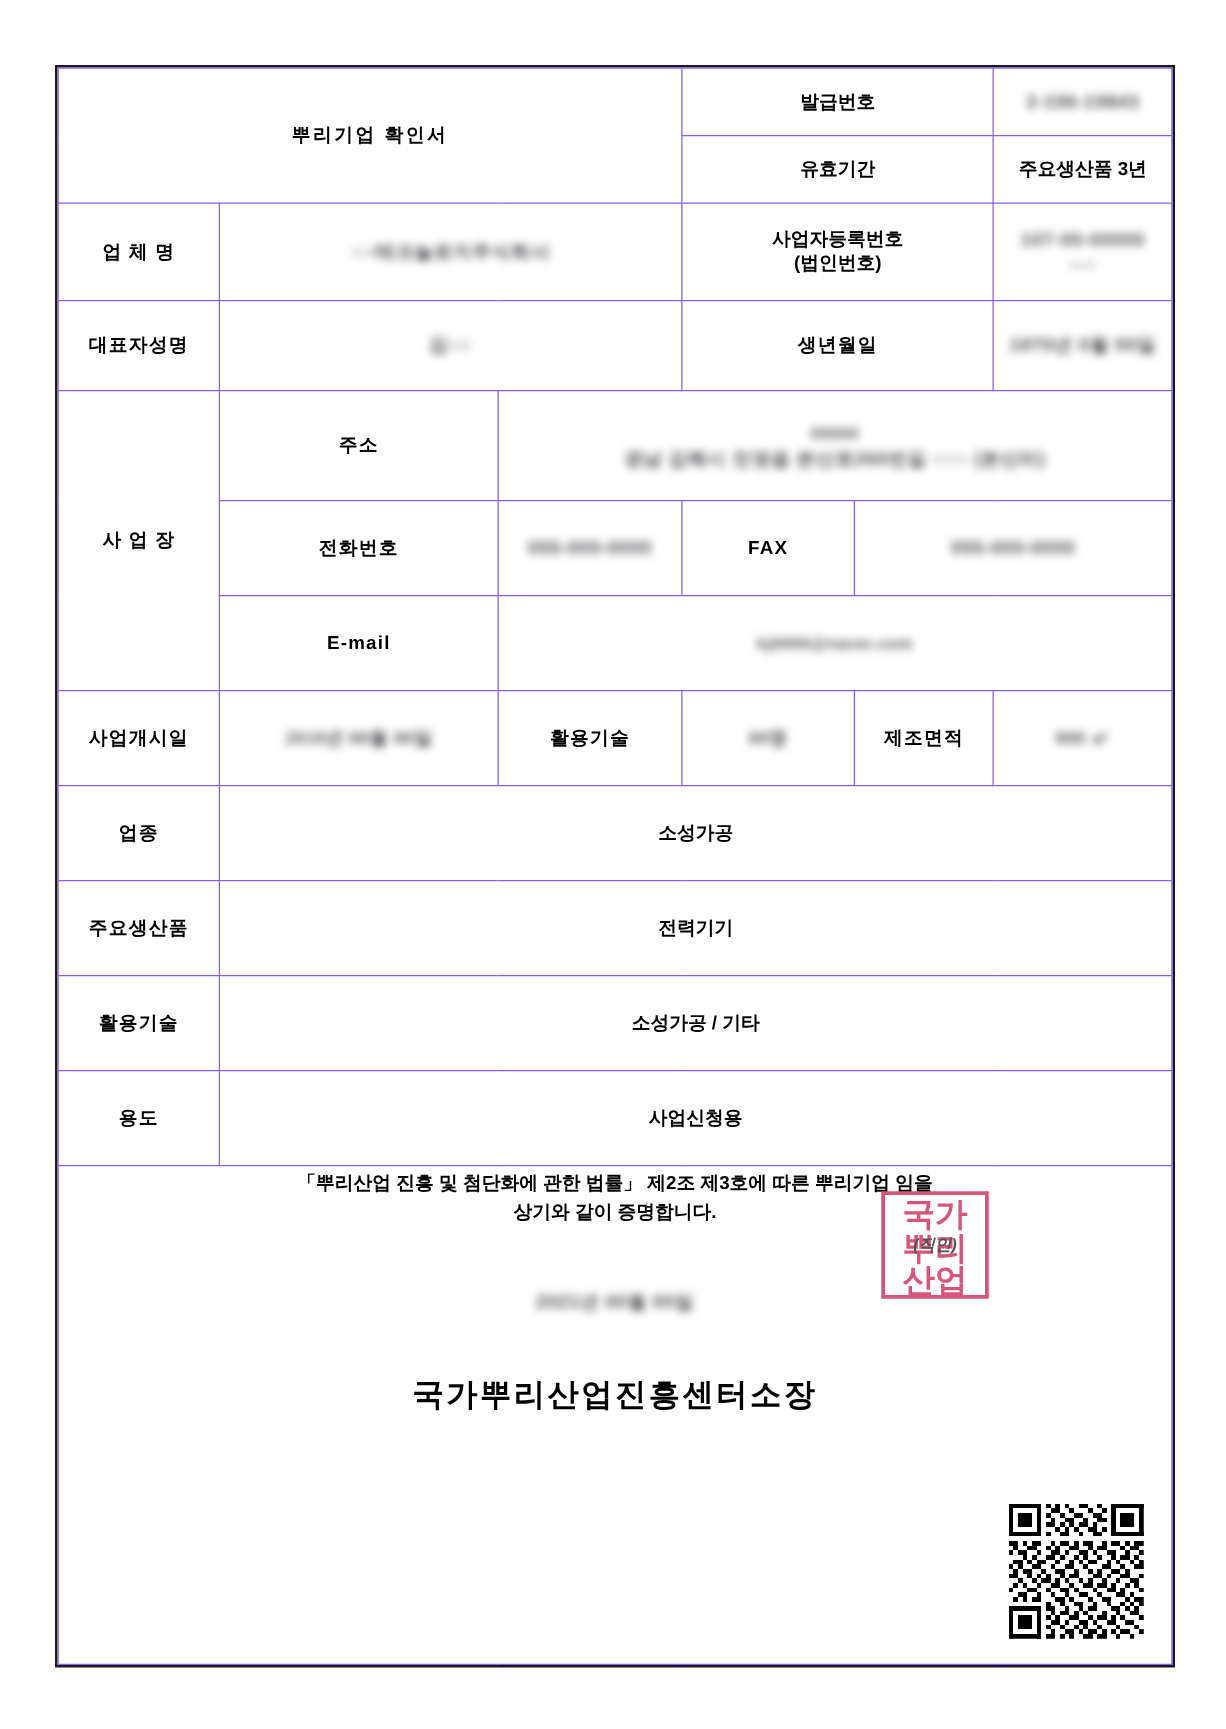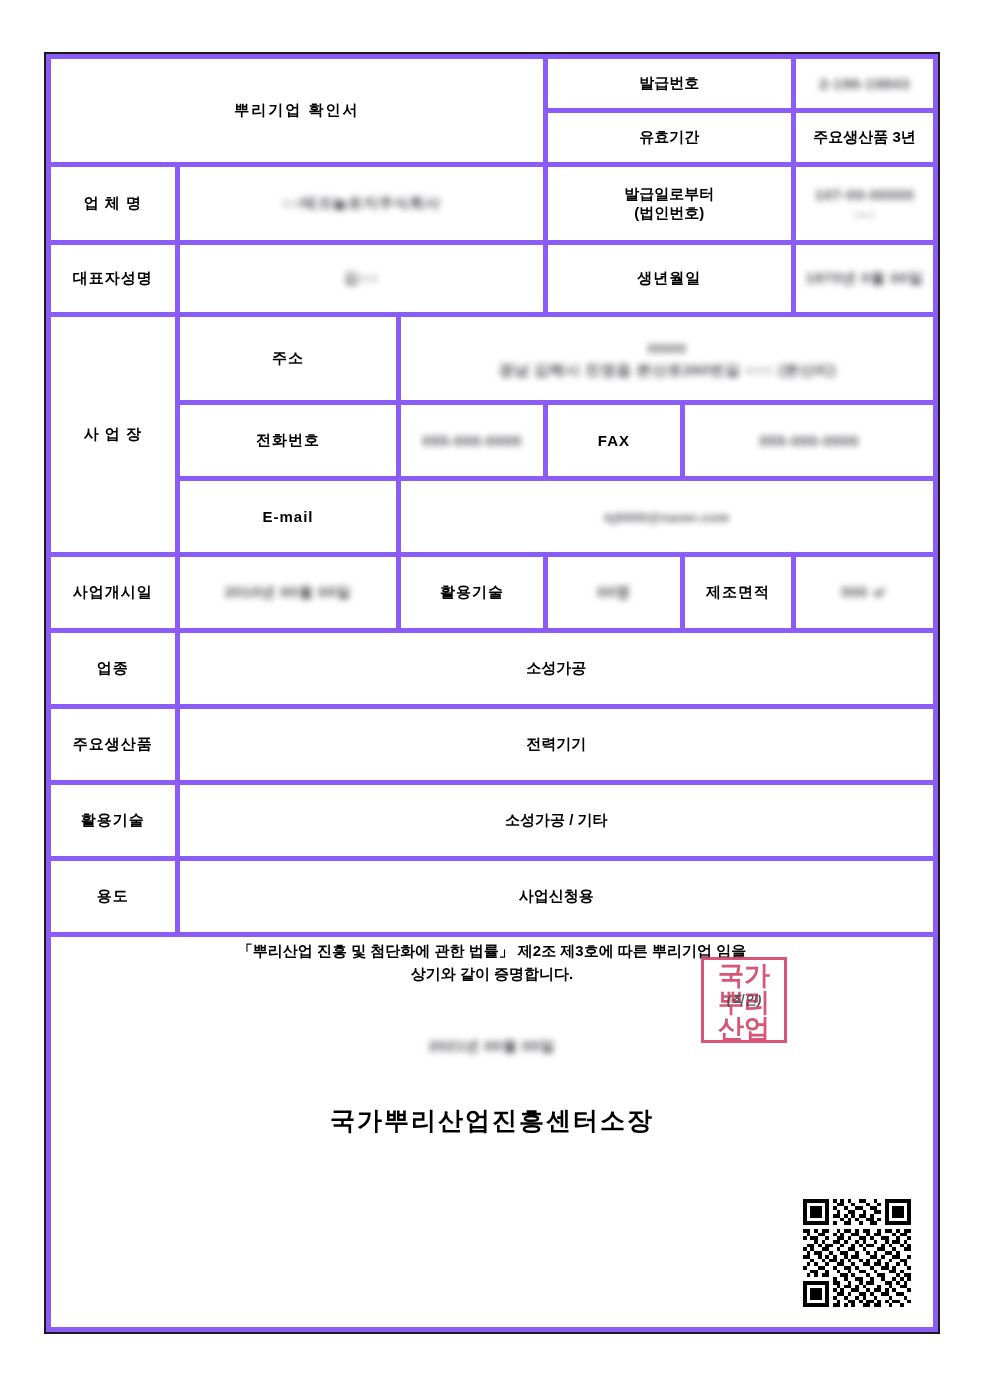--- a/index.html
+++ b/index.html
@@ -25,21 +25,21 @@
     box-sizing: border-box;
     background: #fff;
   }
   table.cert {
     width: 100%;
     height: 100%;
     border-collapse: collapse;
     table-layout: fixed;
   }
   table.cert td {
-    border: 5px solid #8b5cf6;
+    border: 1px solid #8b5cf6;
     text-align: center;
     vertical-align: middle;
     font-size: 15px;
     font-weight: bold;
     padding: 2px 4px;
   }
   .title-cell {
     font-size: 30px;
     font-weight: bold;
     letter-spacing: 2px;
@@ -168,21 +168,21 @@
     </tr>
     <tr style="height:54px;">
       <td class="hdr-label" colspan="2">유효기간</td>
       <td class="hdr-value">주요생산품 3년</td>
     </tr>
 
     <tr style="height:78px;">
       <td class="lbl">업 체 명</td>
       <td colspan="3"><span class="blur">○○테크놀로지주식회사</span></td>
       <td class="lbl-small" colspan="2">
-        <span>발급일로부터</span><br>
+        <span>사업자등록번호</span><br>
         <span>(법인번호)</span>
       </td>
       <td>
         <span class="blur two-line">107-00-00000</span><br>
         <span class="blur small">○-○</span>
       </td>
     </tr>
 
     <tr style="height:72px;">
       <td class="lbl">대표자성명</td>
@@ -205,21 +205,21 @@
       <td><span class="blur">055-000-0000</span></td>
       <td class="lbl">FAX</td>
       <td colspan="2"><span class="blur">055-000-0000</span></td>
     </tr>
 
     <tr style="height:76px;">
       <td class="lbl" colspan="2">E-mail</td>
       <td class="left-pad" colspan="4"><span class="blur small">kj0000@naver.com</span></td>
     </tr>
 
-    <tr style="height:76px;">
+    <tr style="height:76px;font-family:Liberation Serif, serif;">
       <td class="lbl">사업개시일</td>
       <td colspan="2"><span class="blur">2010년 00월 00일</span></td>
       <td class="lbl">활용기술</td>
       <td><span class="blur">00명</span></td>
       <td class="lbl">제조면적</td>
       <td><span class="blur">000 ㎡</span></td>
     </tr>
 
     <tr style="height:76px;">
       <td class="lbl">업종</td>

